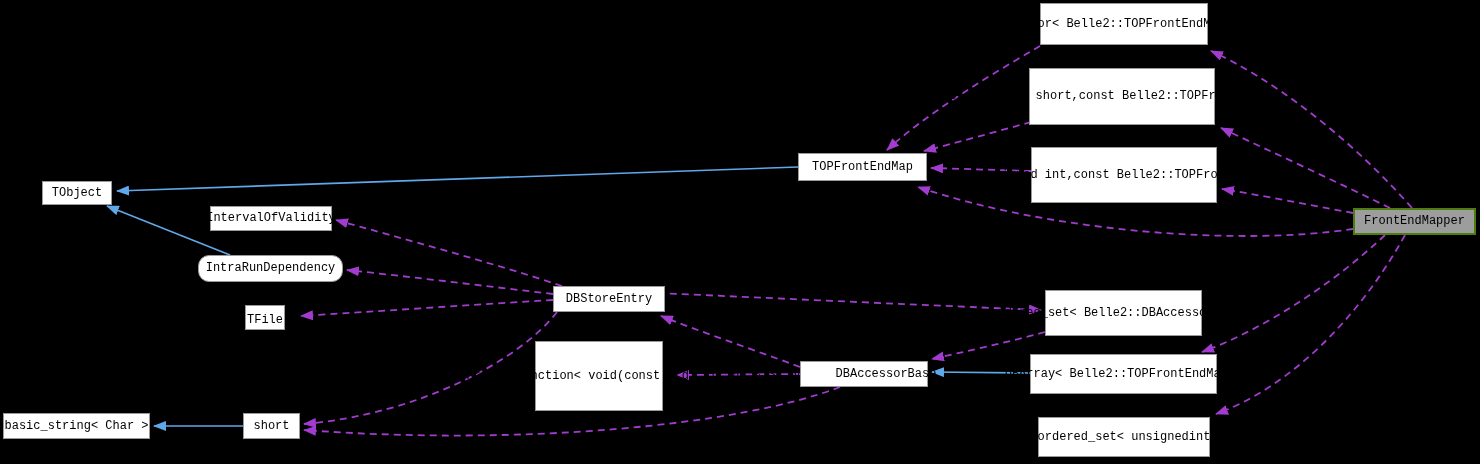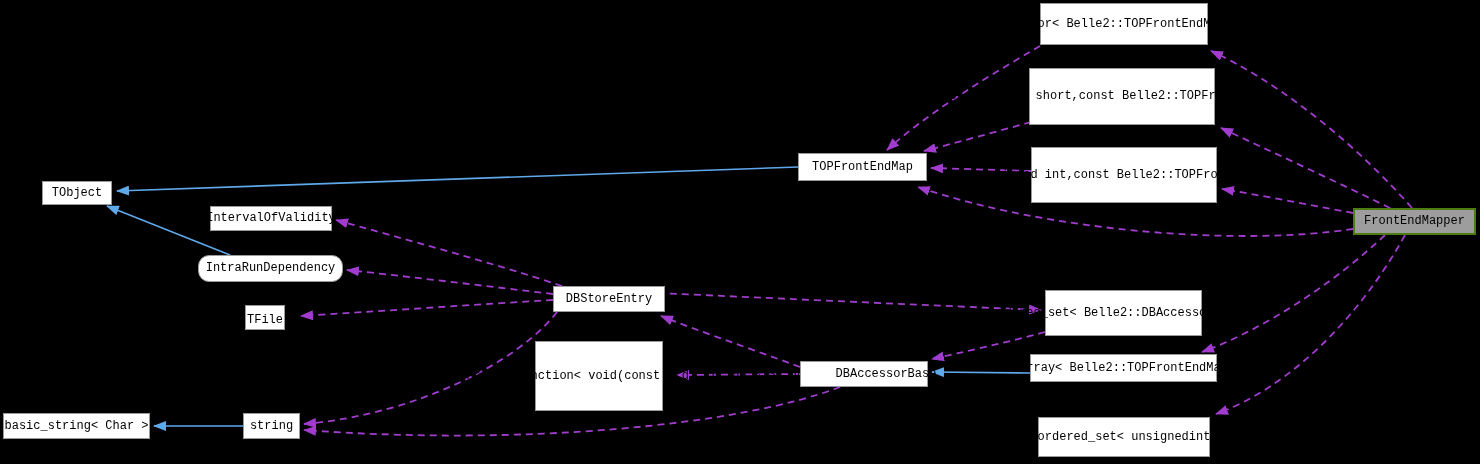--- a/index.html
+++ b/index.html
@@ -121,31 +121,31 @@
         <span>(const std::string &amp;)</span>
         <span>&gt;, bool &gt; &gt;</span>
       </div>
       <div class="node" title="DBAccessorBase" style="left: 800px; top: 361px; width: 128px; height: 26px; padding-left: 44px;">
         <span>DBAccessorBase</span>
       </div>
       <div class="node" title="unordered_set&lt; Belle2::DBAccessorBase * &gt;" style="left: 1045px; top: 290px; width: 157px; height: 46px;">
         <span>unordered_set&lt; Belle2</span>
         <span>::DBAccessorBase * &gt;</span>
       </div>
-      <div class="node" title="DBArray&lt; Belle2::TOPFrontEndMap &gt;" style="left: 1030px; top: 354px; width: 187px; height: 28px;">
+      <div class="node" title="DBArray&lt; Belle2::TOPFrontEndMap &gt;" style="left: 1030px; top: 354px; width: 187px; height: 40px;">
         <span>DBArray&lt; Belle2::TOPFront</span>
         <span>EndMap &gt;</span>
       </div>
       <div class="node" title="unordered_set&lt; unsigned int &gt;" style="left: 1038px; top: 417px; width: 172px; height: 40px;">
         <span>unordered_set&lt; unsigned</span>
         <span>int &gt;</span>
       </div>
       <div class="node" title="basic_string&lt; Char &gt;" style="left: 3px; top: 413px; width: 147px; height: 26px;">
         <span>basic_string&lt; Char &gt;</span>
       </div>
       <div class="node" title="string" style="left: 243px; top: 413px; width: 57px; height: 26px;">
-        <span>string</span>
+        <span>short</span>
       </div>
       <div class="node highlight" title="FrontEndMapper" style="left: 1353px; top: 208px; width: 123px; height: 27px;">
         <span>FrontEndMapper</span>
       </div>
     </div>
 </div>
 
 </body></html>

